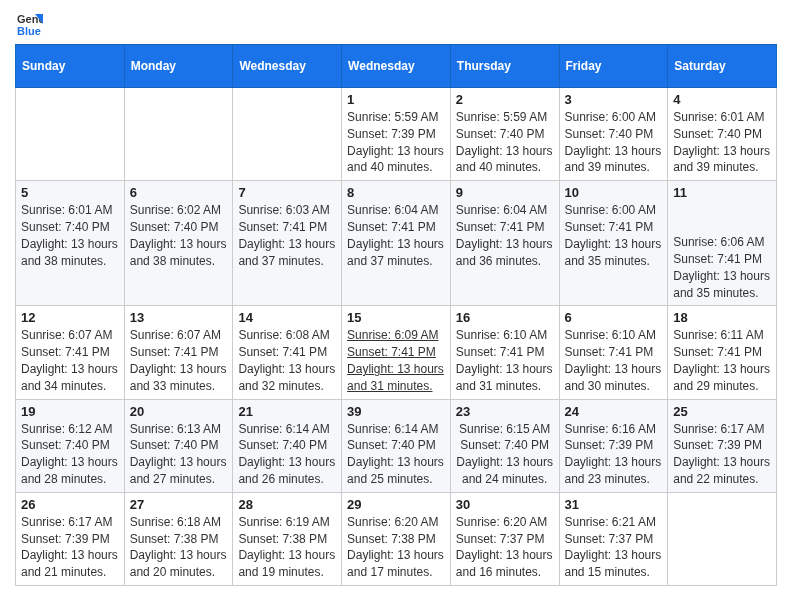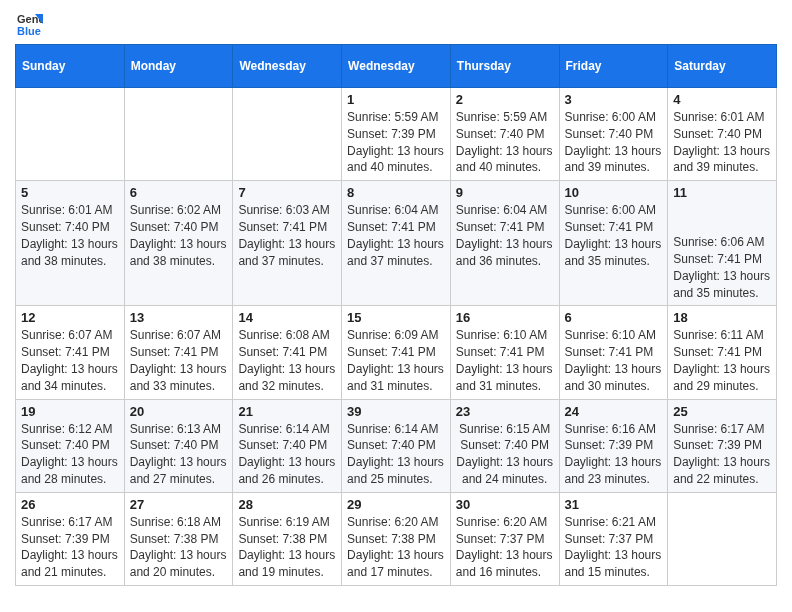--- a/index.html
+++ b/index.html
@@ -225,21 +225,21 @@
           </td>
           <td>
             <span class="day-number">14</span>
             <div class="day-info" style="white-space: pre-line;">Sunrise: 6:08 AM
 Sunset: 7:41 PM
 Daylight: 13 hours
 and 32 minutes.</div>
           </td>
           <td>
             <span class="day-number">15</span>
-            <div class="day-info" style="white-space: pre-line;">Sunrise: 6:09 AM
+            <div class="day-info" style="white-space: pre-line; text-decoration: underline;">Sunrise: 6:09 AM
 Sunset: 7:41 PM
 Daylight: 13 hours
 and 31 minutes.</div>
           </td>
           <td>
             <span class="day-number">16</span>
             <div class="day-info" style="white-space: pre-line;">Sunrise: 6:10 AM
 Sunset: 7:41 PM
 Daylight: 13 hours
 and 31 minutes.</div>

